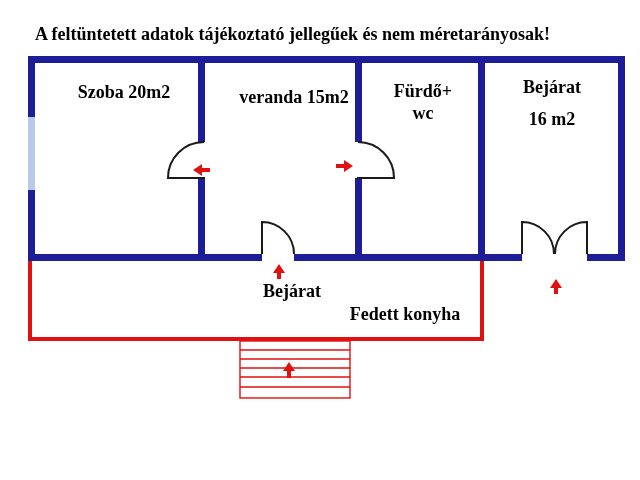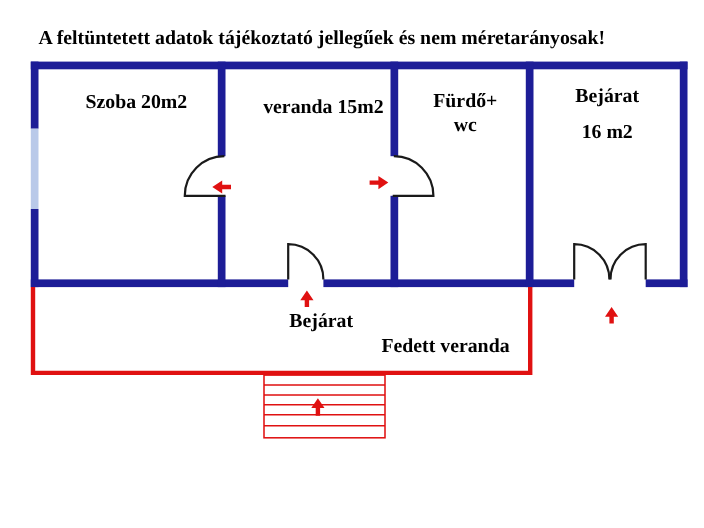--- a/index.html
+++ b/index.html
@@ -83,15 +83,15 @@
     <div>wc</div>
   </div>
 
   <div class="lbl" style="left:493px;top:76px;width:118px;">
     <div>Bejárat</div>
     <div style="margin-top:10px;">16 m2</div>
   </div>
 
   <div class="lbl" style="left:232px;top:280px;width:120px;">Bejárat</div>
 
-  <div class="lbl" style="left:330px;top:303px;width:150px;">Fedett veranda</div>
+  <div class="lbl" style="left:330px;top:303px;width:150px;">Fedett konyha</div>
 
 </div>
 
 </body></html>

